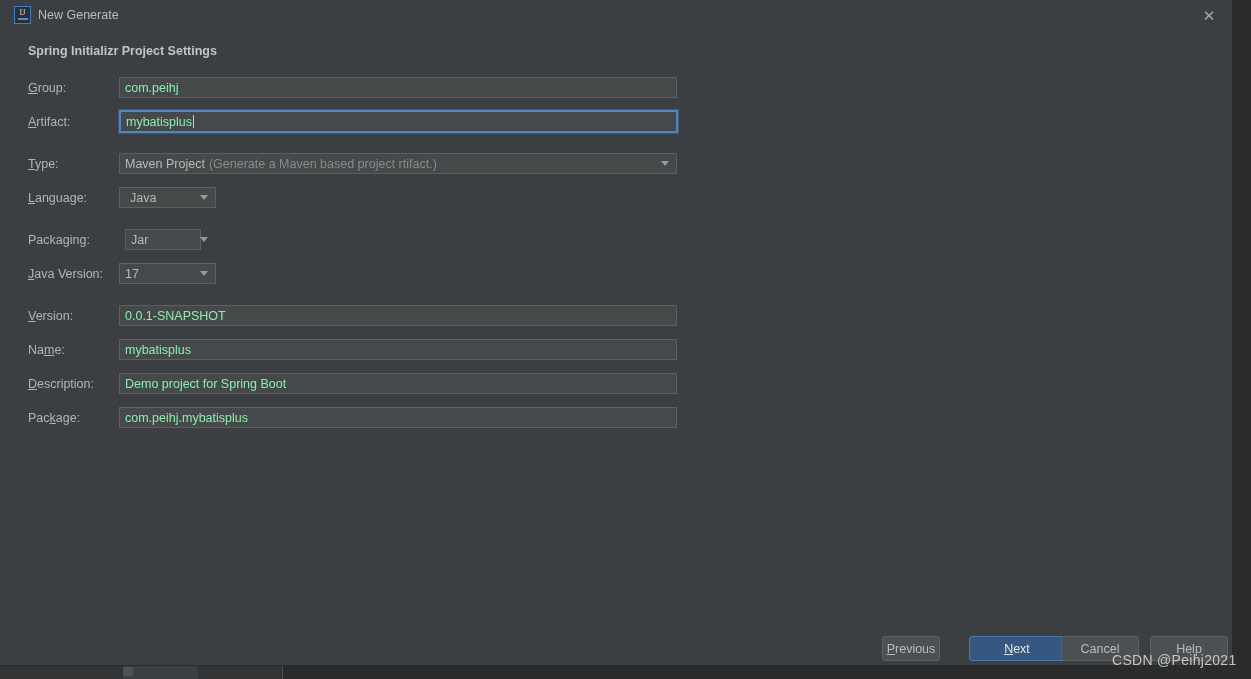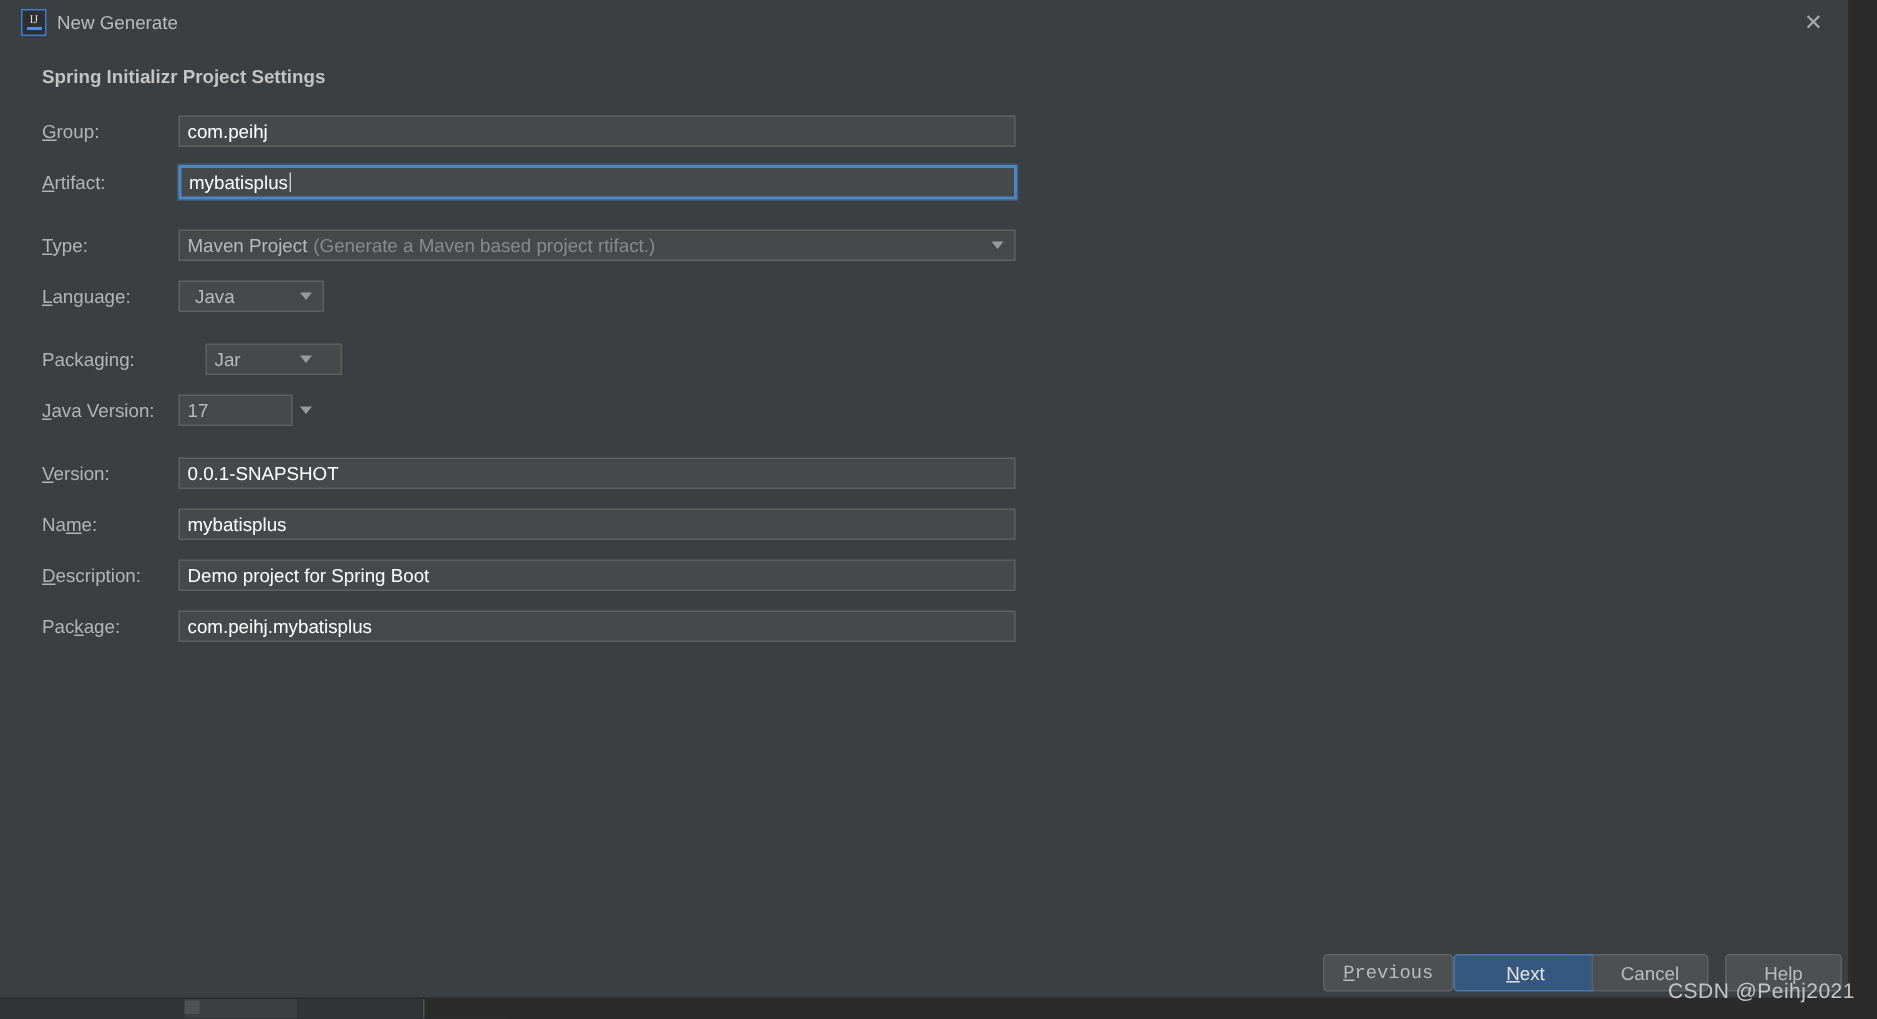--- a/index.html
+++ b/index.html
@@ -126,21 +126,21 @@
 
   .text-field {
     position: absolute;
     background: #45494a;
     border: 1px solid #5e6060;
     height: 21px;
     display: flex;
     align-items: center;
     padding: 0 5px;
     font-size: 12.5px;
-    color: #ffffff;
+    color: #86efac;
   }
   .text-field.focused {
     border: 2px solid #4b87c7;
     background: #45494a;
     box-shadow: 0 0 0 1px rgba(75,135,199,0.35);
     height: 23px;
   }
   .caret {
     display: inline-block;
     width: 1px;
@@ -245,27 +245,27 @@
     </div>
     <div class="arrow" style="left:661px; top:161px;"></div>
 
     <div class="row-label" style="left:28px; top:191px;"><span class="mn">L</span>anguage:</div>
     <div class="combo" style="left:119px; top:187px; width:97px;padding-left:10px;">
       <span>Java</span>
     </div>
     <div class="arrow" style="left:200px; top:195px;"></div>
 
     <div class="row-label" style="left:28px; top:233px;">Packa<span class="mn">g</span>ing:</div>
-    <div class="combo" style="left:137px; top:229px; width:91px;">
+    <div class="combo" style="left:125px; top:229px; width:76px;">
       <span>Jar</span>
     </div>
     <div class="arrow" style="left:200px; top:237px;"></div>
 
     <div class="row-label" style="left:28px; top:267px;"><span class="mn">J</span>ava Version:</div>
-    <div class="combo" style="left:119px; top:263px; width:76px;">
+    <div class="combo" style="left:119px; top:263px; width:97px;">
       <span>17</span>
     </div>
     <div class="arrow" style="left:200px; top:271px;"></div>
 
     <div class="row-label" style="left:28px; top:309px;"><span class="mn">V</span>ersion:</div>
     <div class="text-field" style="left:119px; top:305px; width:558px;">
       <span>0.0.1-SNAPSHOT</span>
     </div>
 
     <div class="row-label" style="left:28px; top:343px;">Na<span class="mn">m</span>e:</div>
@@ -276,21 +276,21 @@
     <div class="row-label" style="left:28px; top:377px;"><span class="mn">D</span>escription:</div>
     <div class="text-field" style="left:119px; top:373px; width:558px;">
       <span>Demo project for Spring Boot</span>
     </div>
 
     <div class="row-label" style="left:28px; top:411px;">Pac<span class="mn">k</span>age:</div>
     <div class="text-field" style="left:119px; top:407px; width:558px;">
       <span>com.peihj.mybatisplus</span>
     </div>
 
-    <div class="btn" style="left:882px; top:636px; width:87px;font-family:Liberation Mono, monospace;">
+    <div class="btn" style="left:882px; top:636px; width:58px;">
       <span><span class="mn">P</span>revious</span>
     </div>
     <div class="btn default" style="left:969px; top:636px; width:96px;">
       <span><span class="mn">N</span>ext</span>
     </div>
     <div class="btn" style="left:1061px; top:636px; width:78px;text-align:right;">Cancel</div>
     <div class="btn" style="left:1150px; top:636px; width:78px;">Help</div>
 
   </div>
 

